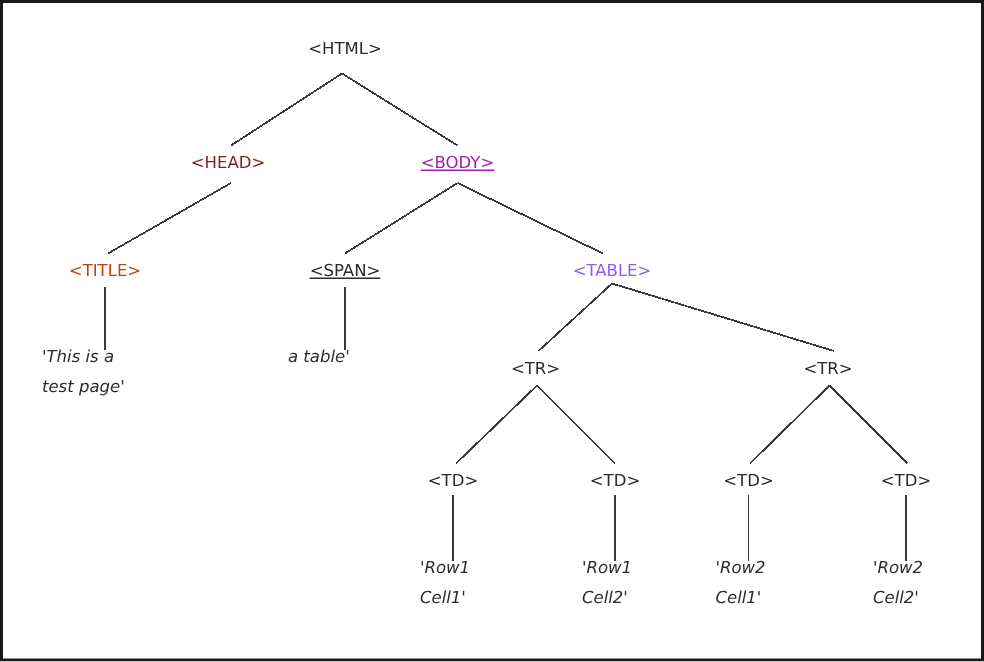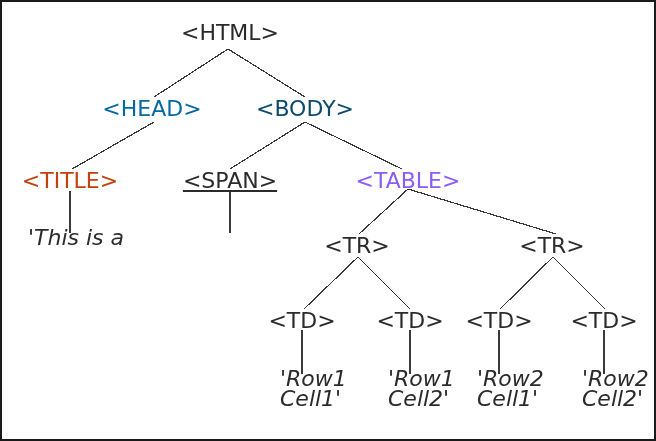--- a/index.html
+++ b/index.html
@@ -20,21 +20,21 @@
   #edges {
     position: absolute;
     left: 0;
     top: 0;
     width: 656px;
     height: 441px;
     pointer-events: none;
   }
   .node {
     position: absolute;
-    font-size: 22px;
+    font-size: 11px;
     line-height: 20px;
     color: #2b2b2b;
     white-space: pre;
     letter-spacing: 0px;
   }
   .node.tag {
     transform: translateX(-50%);
     text-align: center;
   }
   .node.leaf {
@@ -66,32 +66,32 @@
       <line x1="551" y1="255" x2="498" y2="307" stroke="#3a3a3a" stroke-width="1.2" shape-rendering="crispEdges"></line>
       <line x1="551" y1="255" x2="603" y2="307" stroke="#3a3a3a" stroke-width="1.2" shape-rendering="crispEdges"></line>
       <line x1="300" y1="328" x2="300" y2="372" stroke="#3a3a3a" stroke-width="1.2" shape-rendering="crispEdges"></line>
       <line x1="408" y1="328" x2="408" y2="372" stroke="#3a3a3a" stroke-width="1.2" shape-rendering="crispEdges"></line>
       <line x1="497" y1="328" x2="497" y2="372" stroke="#3a3a3a" stroke-width="1.2" shape-rendering="crispEdges"></line>
       <line x1="602" y1="328" x2="602" y2="372" stroke="#3a3a3a" stroke-width="1.2" shape-rendering="crispEdges"></line>
     </svg>
 
   <div id="nodes-layer">
       <div class="node tag" style="left: 228px; top: 21px; color: rgb(43, 43, 43);">&lt;HTML&gt;</div>
-      <div class="node tag" style="left: 150px; top: 97px; color: #0369a1;">&lt;HEAD&gt;</div>
-      <div class="node tag" style="left: 303px; top: 97px; color: #0c4a6e;">&lt;BODY&gt;</div>
+      <div class="node tag" style="left: 150px; top: 97px; color: #7f1d1d;">&lt;HEAD&gt;</div>
+      <div class="node tag" style="left: 303px; top: 97px; color: #a21caf; text-decoration: underline;">&lt;BODY&gt;</div>
       <div class="node tag" style="left: 68px; top: 169px; color: #c2410c;">&lt;TITLE&gt;</div>
       <div class="node tag" style="left: 228px; top: 169px; color: rgb(43, 43, 43); text-decoration: underline;">&lt;SPAN&gt;</div>
       <div class="node tag" style="left: 406px; top: 169px; color: #8b5cf6;">&lt;TABLE&gt;</div>
       <div class="node tag" style="left: 355px; top: 234px; color: rgb(43, 43, 43);">&lt;TR&gt;</div>
       <div class="node tag" style="left: 550px; top: 234px; color: rgb(43, 43, 43);">&lt;TR&gt;</div>
       <div class="node tag" style="left: 300px; top: 309px; color: rgb(43, 43, 43);">&lt;TD&gt;</div>
       <div class="node tag" style="left: 408px; top: 309px; color: rgb(43, 43, 43);">&lt;TD&gt;</div>
       <div class="node tag" style="left: 497px; top: 309px; color: rgb(43, 43, 43);">&lt;TD&gt;</div>
       <div class="node tag" style="left: 602px; top: 309px; color: rgb(43, 43, 43);">&lt;TD&gt;</div>
-      <div class="node leaf" style="left: 26px; top: 226px; color: rgb(43, 43, 43);"><span>'This is a</span></div>
-      <div class="node leaf" style="left: 190px; top: 226px; color: rgb(43, 43, 43);"></div>
+      <div class="node leaf" style="left: 26px; top: 226px; color: rgb(43, 43, 43);"><span>'This is a</span><span>test page'</span></div>
+      <div class="node leaf" style="left: 190px; top: 226px; color: rgb(43, 43, 43);"><span>a table'</span></div>
       <div class="node leaf" style="left: 278px; top: 367px; color: rgb(43, 43, 43);"><span>'Row1</span><span>Cell1'</span></div>
       <div class="node leaf" style="left: 386px; top: 367px; color: rgb(43, 43, 43);"><span>'Row1</span><span>Cell2'</span></div>
       <div class="node leaf" style="left: 475px; top: 367px; color: rgb(43, 43, 43);"><span>'Row2</span><span>Cell1'</span></div>
       <div class="node leaf" style="left: 580px; top: 367px; color: rgb(43, 43, 43);"><span>'Row2</span><span>Cell2'</span></div>
     </div>
 
 </div>
 
 </body></html>

